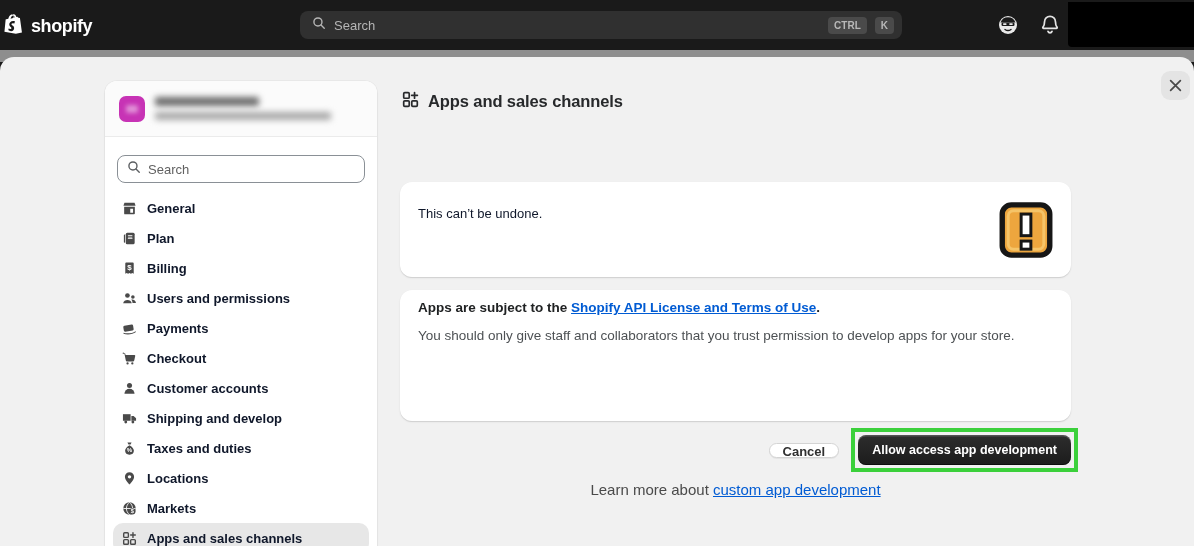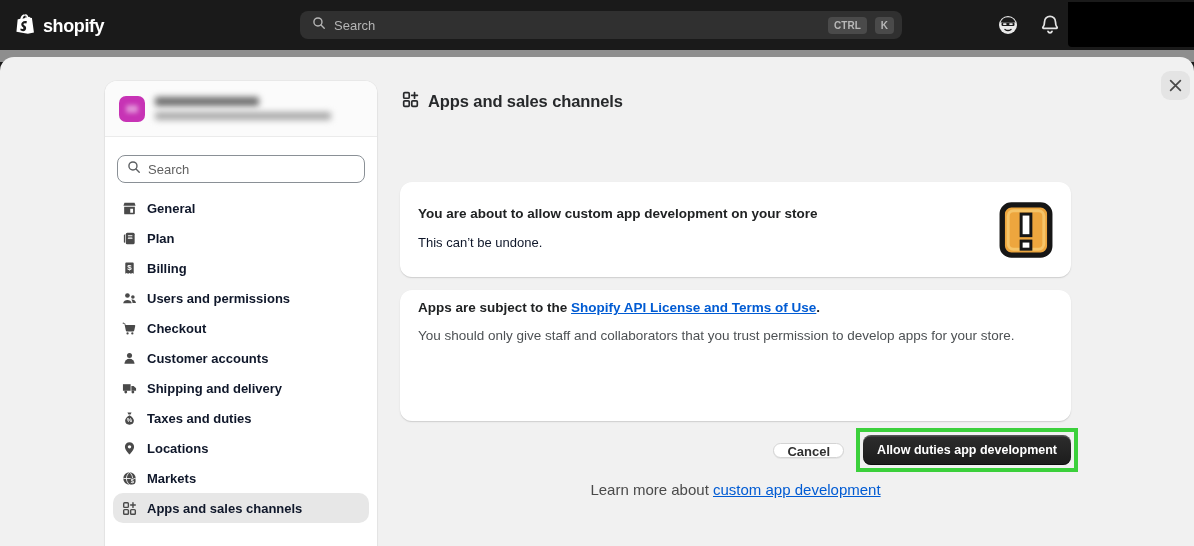--- a/index.html
+++ b/index.html
@@ -2,21 +2,21 @@
 <html><head>
 <meta charset="utf-8">
 <style>
   * { margin:0; padding:0; box-sizing:border-box; }
   html,body { background:#000; }
   body { font-family:"Liberation Sans", sans-serif; }
   #screen { position:relative; width:1194px; height:546px; overflow:hidden; background:#1a1a1a; }
 
   
   .topbar { position:absolute; left:0; top:0; width:1194px; height:50px; background:#1a1a1a; }
-  .brand { position:absolute; left:16px; top:13px; display:flex; align-items:center; gap:6px;justify-content:space-between; }
+  .brand { position:absolute; left:4px; top:13px; display:flex; align-items:center; gap:6px;justify-content:space-between; }
   .brand-word { color:#fff; font-size:18px; font-weight:800; letter-spacing:-0.4px; }
   .top-search { position:absolute; left:300px; top:11px; width:602px; height:28px; background:#303030;
     border-radius:8px; display:flex; align-items:center; padding:0 8px 0 12px; gap:8px; }
   .top-search-text { color:#b5b5b5; font-size:13px; flex:1; }
   .kbd { background:#4a4a4a; color:#b8b8b8; font-size:10px; font-weight:600; border-radius:4px;
     padding:3px 6px; }
   .top-icon { position:absolute; top:12px; width:26px; height:26px; display:flex; align-items:center; justify-content:center; }
   .redacted-block { position:absolute; right:0; top:2px; width:126px; height:45px; background:#000; border-radius:0 0 0 4px; }
 
   
@@ -193,20 +193,29 @@
                 <path d="M1.2 13a4.8 4.8 0 019.2 0z"></path>
                 <circle cx="11.6" cy="6.3" r="1.9"></circle>
                 <path d="M11.2 12.9c0-1.5-.5-2.8-1.3-3.8a4.1 4.1 0 015 3.8z"></path>
               </svg>
             </span>
           <span class="nav-label">Users and permissions</span>
         </div>
         <div class="nav-item">
           <span class="nav-ic">
               <svg width="15" height="15" viewBox="0 0 16 16" fill="currentColor">
+                <rect x="1.6" y="4.4" width="10.6" height="6.4" rx="1.4" transform="rotate(-9 6.9 7.6)"></rect>
+                <path d="M1.6 12.6c3.4 1 9.4.9 12.8-1.8l.5 1c-3.5 2.9-9.8 3-13.3 1.9z"></path>
+              </svg>
+            </span>
+          <span class="nav-label">Payments</span>
+        </div>
+        <div class="nav-item">
+          <span class="nav-ic">
+              <svg width="15" height="15" viewBox="0 0 16 16" fill="currentColor">
                 <path d="M1.4 1.6a.7.7 0 000 1.4h1.2l1.4 6.9c.16.8.87 1.4 1.7 1.4h5.7c.83 0 1.54-.6 1.7-1.4l1-4.7a.85.85 0 00-.83-1h-9.5l-.25-1.2a.85.85 0 00-.83-.7z"></path>
                 <circle cx="5.9" cy="13.3" r="1.2"></circle>
                 <circle cx="11" cy="13.3" r="1.2"></circle>
               </svg>
             </span>
           <span class="nav-label">Checkout</span>
         </div>
         <div class="nav-item">
           <span class="nav-ic">
               <svg width="15" height="15" viewBox="0 0 16 16" fill="currentColor">
@@ -218,21 +227,21 @@
         </div>
         <div class="nav-item">
           <span class="nav-ic">
               <svg width="15" height="15" viewBox="0 0 16 16" fill="currentColor">
                 <path d="M1 3.4h8.2v7H1z"></path>
                 <path d="M10 5.2h2.4L15 7.6v2.8h-5z"></path>
                 <circle cx="4" cy="11.7" r="1.5"></circle>
                 <circle cx="11.6" cy="11.7" r="1.5"></circle>
               </svg>
             </span>
-          <span class="nav-label">Shipping and delivery</span>
+          <span class="nav-label">Shipping and develop</span>
         </div>
         <div class="nav-item">
           <span class="nav-ic">
               <svg width="15" height="15" viewBox="0 0 16 16" fill="currentColor">
                 <path d="M5.8 1.6h4.4l-1.1 2.2H6.9z"></path>
                 <path d="M8 4.4c-3.1 1.6-4.7 4-4.7 6.1A4.6 4.6 0 008 14.6a4.6 4.6 0 004.7-4.1c0-2.1-1.6-4.5-4.7-6.1z"></path>
                 <text x="8" y="12" text-anchor="middle" font-size="6.5" font-weight="bold" fill="#fff" font-family="Liberation Sans, sans-serif">%</text>
               </svg>
             </span>
           <span class="nav-label">Taxes and duties</span>
@@ -277,40 +286,39 @@
             <rect x="1.6" y="1.6" width="5.2" height="5.2" rx="1"></rect>
             <rect x="1.6" y="9.2" width="5.2" height="5.2" rx="1"></rect>
             <rect x="9.2" y="9.2" width="5.2" height="5.2" rx="1"></rect>
             <path d="M11.8 1.4v5.4M9.1 4.1h5.4" stroke-linecap="round"></path>
           </svg>
       </span>
       <span class="main-title-text">Apps and sales channels</span>
     </div>
 
     <div class="card card-warning">
-      <h2>You are about to allow custom app development on your store</h2>
       <p>This can’t be undone.</p>
       <span class="pixel-warning">
         <svg width="54" height="58" viewBox="0 0 20 21">
             <rect x="1.2" y="1.2" width="17.6" height="18.6" rx="3.4" fill="#eda63e" stroke="#161616" stroke-width="2"></rect>
             <rect x="3.4" y="3.4" width="13.2" height="14.2" rx="2" fill="none" stroke="#f5c468" stroke-width="1.1"></rect>
             <rect x="8.2" y="4.6" width="3.6" height="8" fill="#fff" stroke="#161616" stroke-width="1.1"></rect>
             <rect x="8.2" y="14.6" width="3.6" height="3" fill="#fff" stroke="#161616" stroke-width="1.1"></rect>
           </svg>
       </span>
     </div>
 
     <div class="card card-terms">
       <div class="terms-intro"><span>Apps are subject to the </span><a>Shopify API License and Terms of Use</a><span>.</span></div>
       <p>You should only give staff and collaborators that you trust permission to develop apps for your store.</p>
     </div>
 
     <div class="actions">
       <button class="btn-cancel">Cancel</button>
       <span class="highlight-box">
-        <button class="btn-primary">Allow duties app development</button>
+        <button class="btn-primary">Allow access app development</button>
       </span>
     </div>
 
     <div class="learn-more"><span>Learn more about </span><a>custom app development</a></div>
 
   </div>
 </div>
 
 </body></html>

